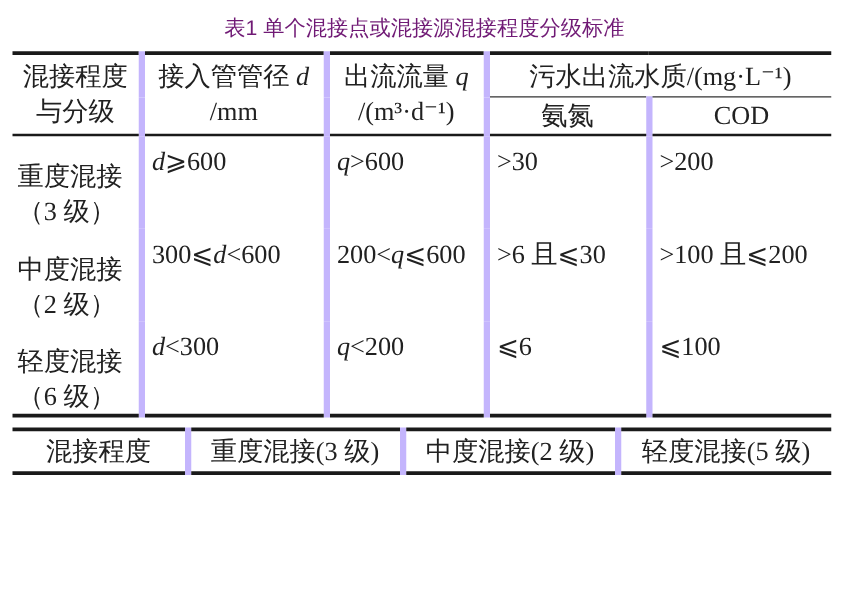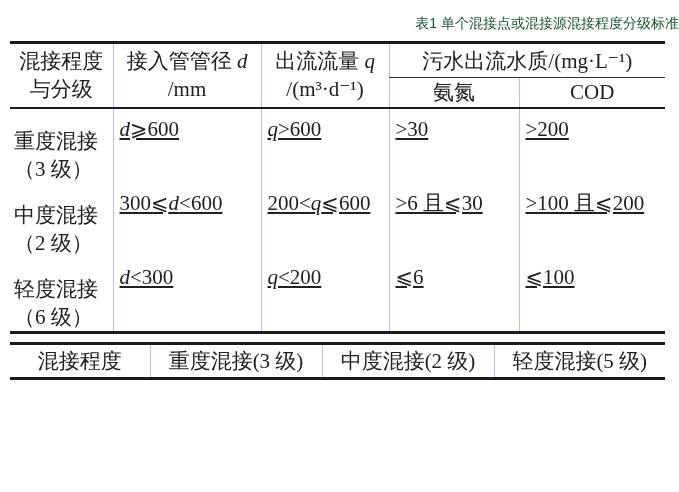--- a/index.html
+++ b/index.html
@@ -3,38 +3,38 @@
 <meta charset="utf-8">
 <style>
   * { margin:0; padding:0; box-sizing:border-box; }
   html,body { background:#ffffff; }
   .page {
     width:679px; height:492px; background:#ffffff; overflow:hidden;
     font-family:"Liberation Serif","DejaVu Serif","DejaVu Sans",serif;
     color:#212121; padding-top:13px;
   }
   .tbl-title {
-    text-align:right;
+    text-align:center;
     font-family:"Liberation Sans","DejaVu Sans",sans-serif;
-    font-size:14px; line-height:20px; color:#14532d;
+    font-size:17px; line-height:20px; color:#701a75;
   }
   table { border-collapse:collapse; table-layout:fixed; width:655px; margin-left:10px; }
   #t1 { margin-top:8px; }
   #t1, #t2 { border-top:3px solid #1a1a1a; border-bottom:3px solid #1a1a1a; font-size:21px; }
   td { overflow:hidden; }
   .h  { text-align:center; vertical-align:middle; }
   .ln { line-height:28px; }
-  .bl { border-left:1px solid #c4b5fd;margin-top:48px; }
+  .bl { border-left:5px solid #c4b5fd;margin-top:48px; }
   .hb2 { border-bottom:2px solid #1a1a1a; }
   .sub { border-bottom:1px solid #333333; }
   tr.hra { height:35px; }
   tr.hrb { height:30px; }
   tr.brow { height:67px; }
   #t1 .lbl { vertical-align:top; padding:18px 0 0 4px; text-align:left; }
-  #t1 .val { vertical-align:top; padding:6px 0 0 6px; text-align:left; line-height:28px; white-space:nowrap;text-decoration:underline; }
+  #t1 .val { vertical-align:top; padding:6px 0 0 6px; text-align:left; line-height:28px; white-space:nowrap; }
   .var { font-style:italic; }
   .t2t { margin-top:30px; }
   #t2 { margin-top:8px; }
   tr.r1 { height:67px; }
   tr.r2 { height:33px; line-height:32px; }
 </style>
 </head>
 <body>
 
 <div class="page">

